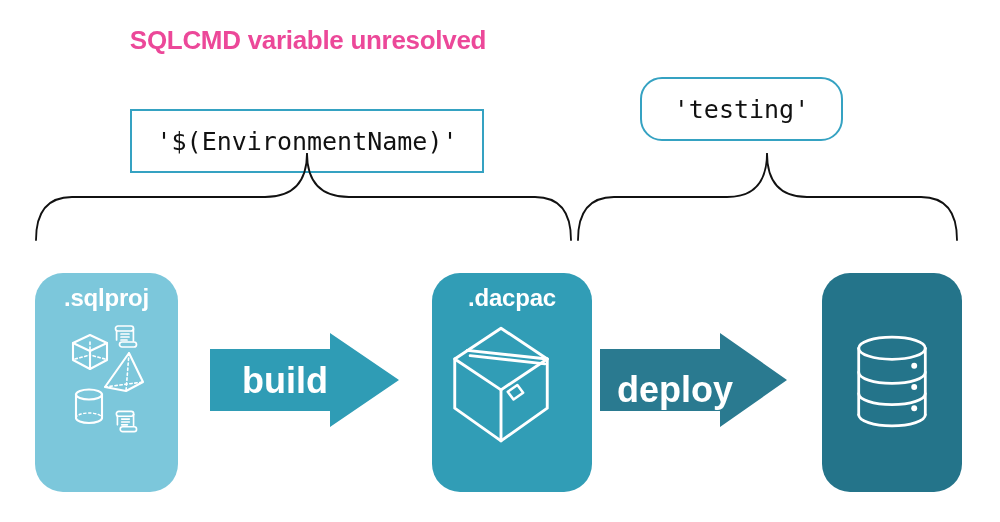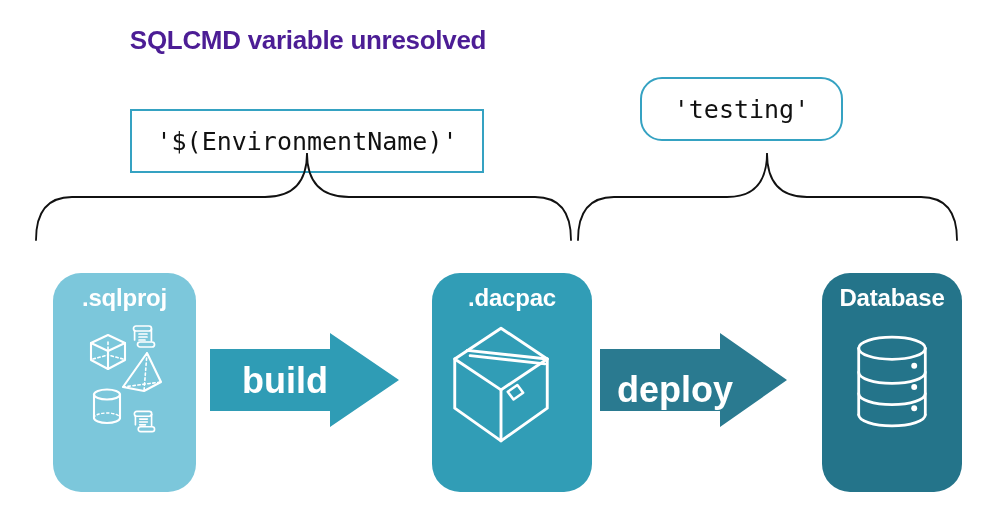--- a/index.html
+++ b/index.html
@@ -2,38 +2,38 @@
 <html><head>
 <meta charset="utf-8">
 <style>
   html,body{margin:0;padding:0;background:#ffffff;}
   .canvas{
     position:relative;width:1000px;height:522px;background:#ffffff;overflow:hidden;
     font-family:"Liberation Sans",sans-serif;
   }
   .heading{
     position:absolute;top:25px;width:400px;text-align:center;
-    font-size:26px;font-weight:700;color:#4c1d95;letter-spacing:-0.3px;white-space:nowrap;
+    font-size:26px;font-weight:700;color:#ec4899;letter-spacing:-0.3px;white-space:nowrap;
   }
   .heading-left{left:108px;}
   .heading-right{left:568px;}
   .value-box{
     position:absolute;top:77px;height:60px;background:#ffffff;
     border:2.5px solid #35a2c2;display:flex;align-items:center;justify-content:center;
   }
   .value-box-left{left:130px;width:350px;}
   .value-box-right{left:640px;width:199px;border-radius:22px;}
   .value-text{
     font-family:"DejaVu Sans Mono",monospace;font-size:25px;color:#111111;white-space:nowrap;
   }
   .braces{position:absolute;left:0;top:0;width:1000px;height:522px;pointer-events:none;}
   .stage{
     position:absolute;top:273px;height:219px;border-radius:28px;
   }
-  .stage-sqlproj{left:35px;width:143px;margin-left:18px;}
+  .stage-sqlproj{left:35px;width:143px;}
   .stage-dacpac{left:432px;width:160px;}
   .stage-database{left:822px;width:140px;}
   .stage-label{
     position:absolute;top:11px;left:0;width:100%;text-align:center;
     font-size:24px;font-weight:700;color:#ffffff;letter-spacing:-0.2px;white-space:nowrap;
   }
   .mini-icon{position:absolute;}
   .arrow-svg{position:absolute;top:330px;width:200px;height:100px;}
   .arrow-label{
     position:absolute;top:361px;height:40px;line-height:40px;text-align:center;
@@ -141,21 +141,20 @@
       </g>
     </svg>
   </div>
 
   <svg class="arrow-svg" style="left:595px" viewBox="0 0 200 100">
     <polygon points="5,19 125,19 125,3 192,50 125,97 125,81 5,81" fill="#2a7a90"></polygon>
   </svg>
   <div class="arrow-label arrow-label-deploy">deploy</div>
 
   <div class="stage stage-database" style="background-color: rgb(36, 116, 138);">
-    <div class="stage-label">Database</div>
 
     <svg class="mini-icon" style="left:33px;top:61px" width="74" height="95" viewBox="0 0 80 100">
       <g fill="none" stroke="#ffffff" stroke-width="3" stroke-linecap="round">
         <ellipse cx="40" cy="14" rx="36" ry="12"></ellipse>
         <path d="M4 14 V86"></path>
           <path d="M76 14 V86"></path>
         <path d="M4 86 A36 12 0 0 0 76 86"></path>
         <path d="M4 40 A36 12 0 0 0 76 40"></path>
         <path d="M4 63 A36 12 0 0 0 76 63"></path>
       </g>

